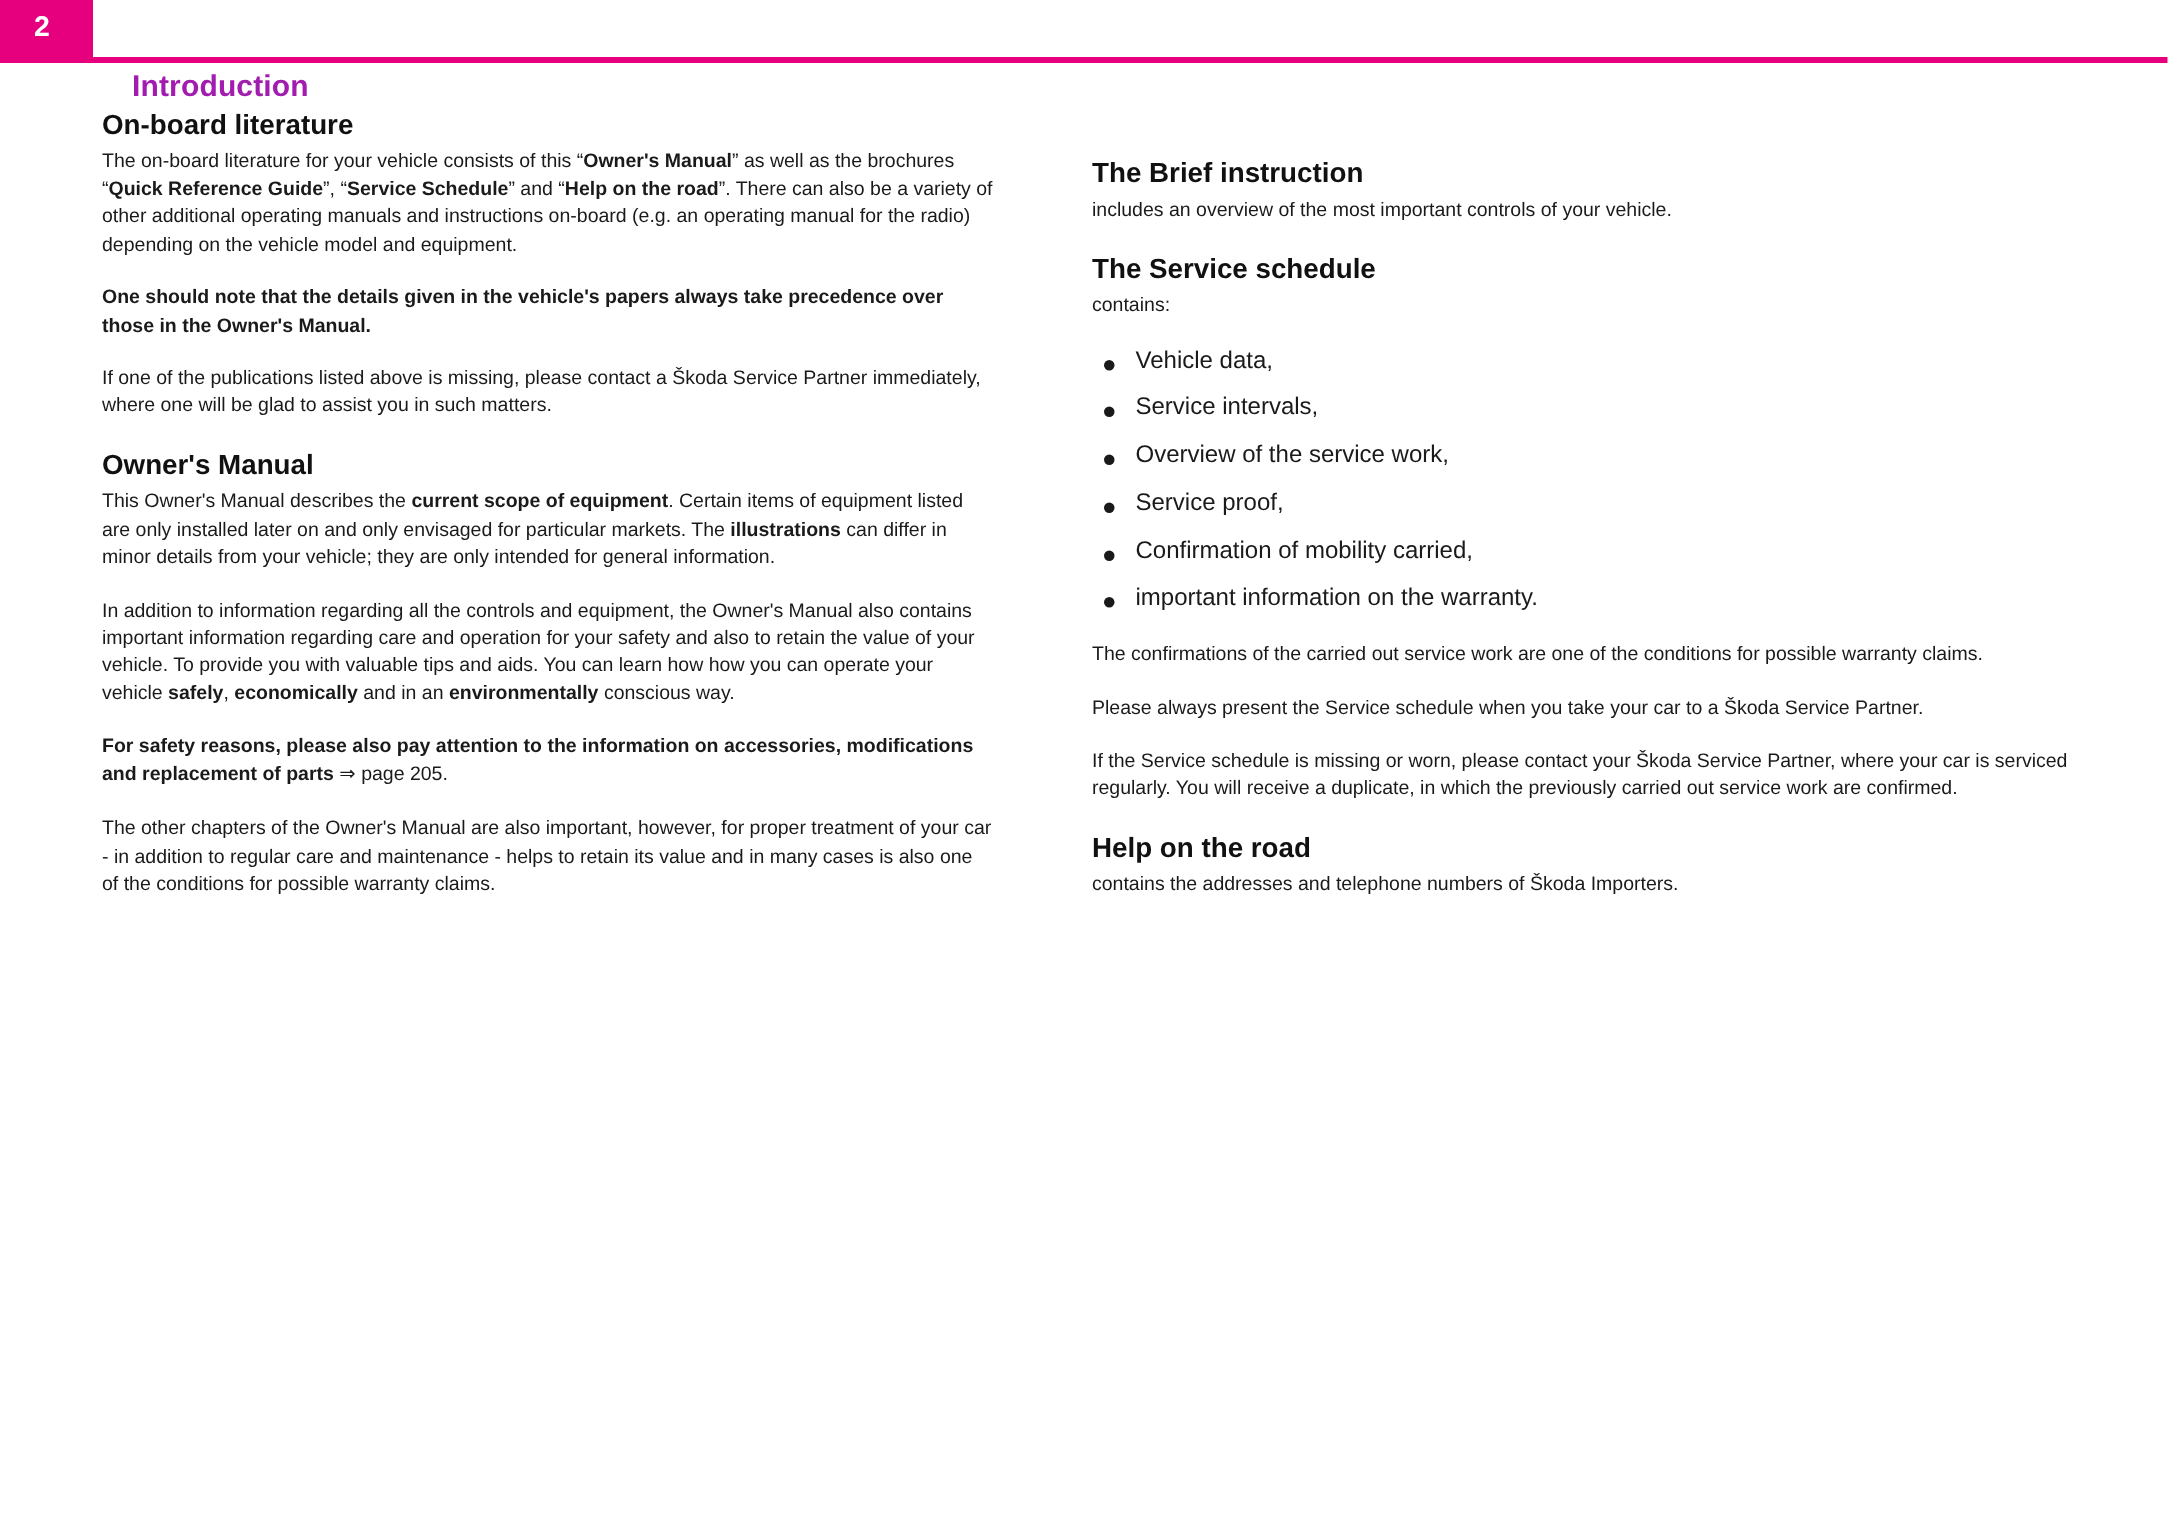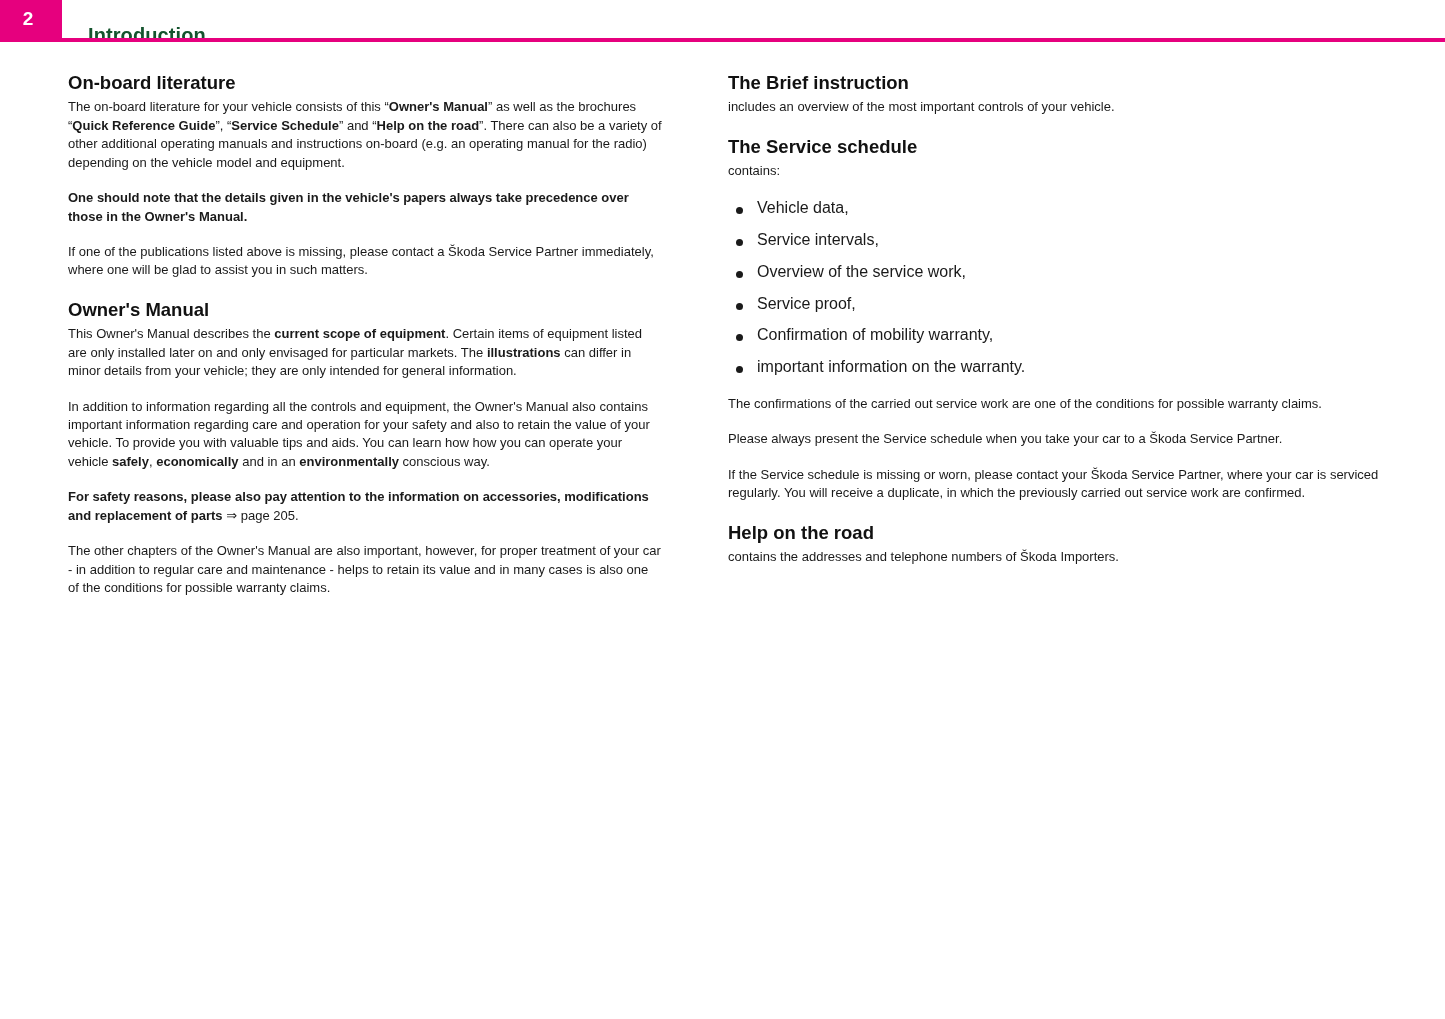--- a/index.html
+++ b/index.html
@@ -36,37 +36,39 @@
     font-weight: bold;
     display: flex;
     align-items: center;
     justify-content: center;
     box-sizing: border-box;
     padding-right: 6px;
   }
   .chapter-title {
     font-size: 20px;
     font-weight: bold;
-    color: #14532d;
+    color: #a21caf;
     padding-left: 26px;
-    padding-top: 24px;
+    padding-top: 5px;
     letter-spacing: 0.1px;
+    margin-top: 42px;
   }
   .header-rule {
     position: absolute;
     left: 0;
     right: 0;
     top: 38px;
     height: 4px;
     background: #e6007e;
   }
   
   .columns {
     display: flex;
     padding: 28px 0 0 0;
+    align-items: flex-end;
   }
   .col {
     box-sizing: border-box;
   }
   .col-left {
     width: 662px;
     padding-left: 68px;
     padding-right: 0px;
   }
   .col-gap {
@@ -162,21 +164,21 @@
       <p class="para">includes an overview of the most important controls of your vehicle.</p>
 
       <h3 class="subhead">The Service schedule</h3>
       <p class="para">contains:</p>
 
       <ul class="bullets">
         <li>Vehicle data,</li>
         <li>Service intervals,</li>
         <li>Overview of the service work,</li>
         <li>Service proof,</li>
-        <li>Confirmation of mobility warranty,</li>
+        <li>Confirmation of mobility carried,</li>
         <li>important information on the warranty.</li>
       </ul>
 
       <p class="para">The confirmations of the carried out service work are one of the conditions for possible warranty claims.</p>
       <p class="para">Please always present the Service schedule when you take your car to a Škoda Service Partner.</p>
       <p class="para">If the Service schedule is missing or worn, please contact your Škoda Service Partner, where your car is serviced regularly. You will receive a duplicate, in which the previously carried out service work are confirmed.</p>
 
       <h3 class="subhead">Help on the road</h3>
       <p class="para">contains the addresses and telephone numbers of Škoda Importers.</p>
 

